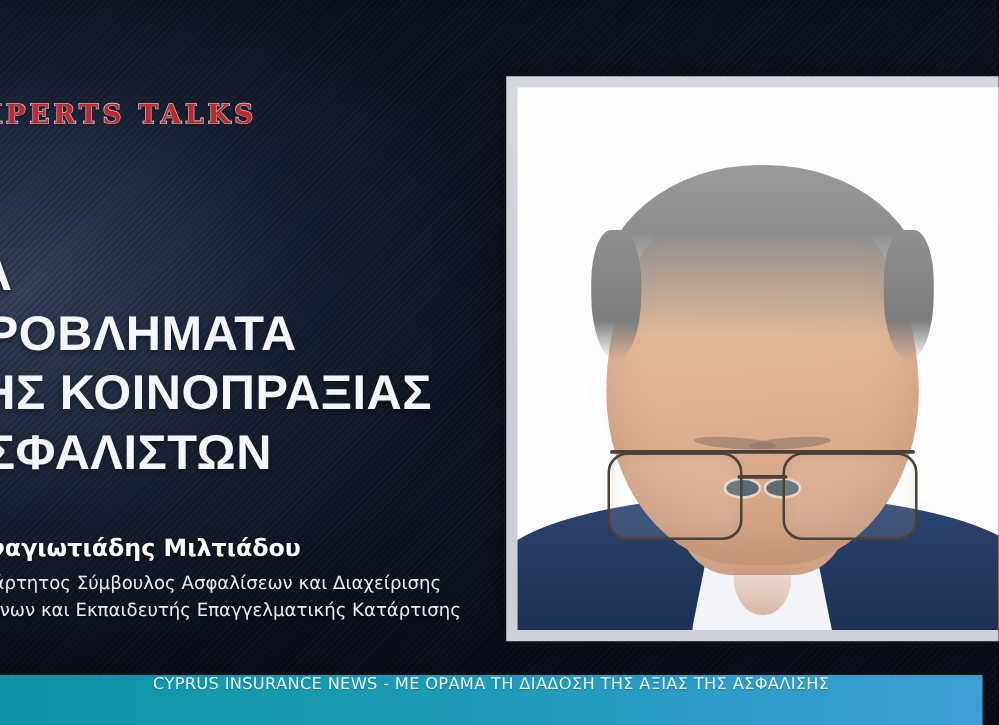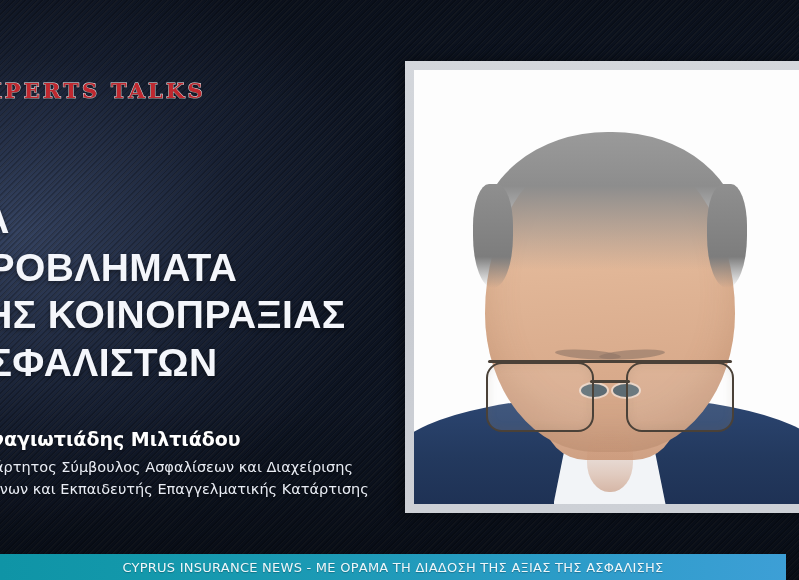--- a/index.html
+++ b/index.html
@@ -277,24 +277,23 @@
     background: linear-gradient(180deg, rgba(205,150,118,0) 0%, rgba(201,146,114,0.42) 72%, rgba(190,132,100,0.55) 100%);
     border-radius: 40% 40% 48% 48%;
   }
 
   
   .ticker {
     position: absolute;
     left: 0;
     right: 13px;
     bottom: 0;
-    height: 26px;
+    height: 40px;
     background: linear-gradient(90deg, #0f94a6 0%, #1398ab 18%, #1d9ab6 44%, #2c9cc8 72%, #3d9fd6 100%);
     display: flex;
-    align-items: center;
     justify-content: center;
   }
   .ticker-text {
     color: #eef7fb;
     font-family: "DejaVu Sans", sans-serif;
     font-size: 13px;
     letter-spacing: 0.25px;
     white-space: nowrap;
     text-shadow: 0 1px 1px rgba(0,0,0,0.25);
   }

